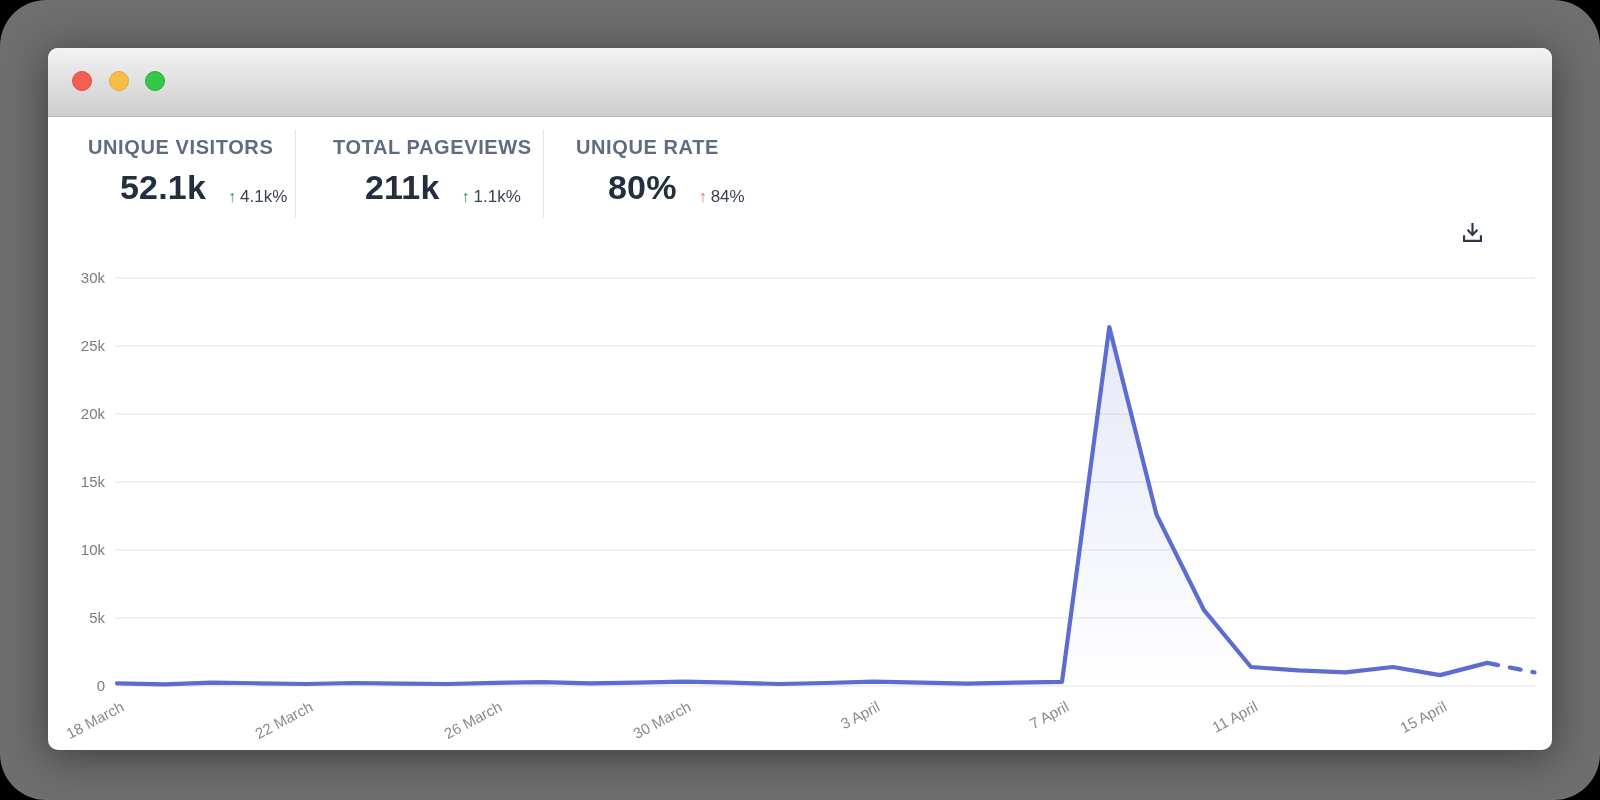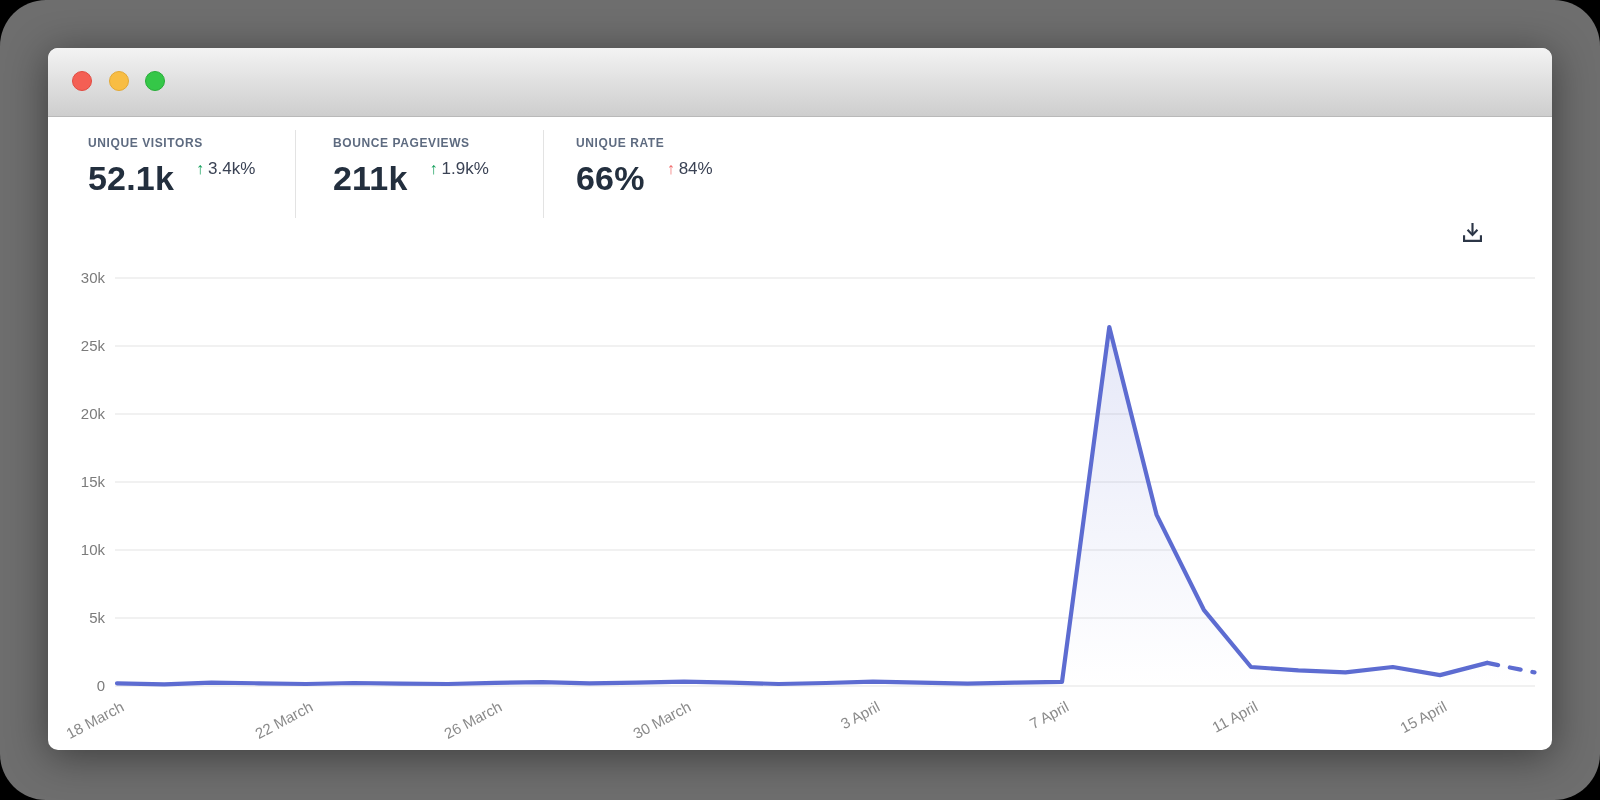--- a/index.html
+++ b/index.html
@@ -10,22 +10,22 @@
   .window{position:absolute;left:48px;top:48px;width:1504px;height:702px;background:#fff;
           border-radius:10px;overflow:hidden;box-shadow:0 6px 40px rgba(0,0,0,0.45);}
   .titlebar{position:absolute;left:0;top:0;width:100%;height:69px;
             background:linear-gradient(180deg,#f3f3f3 0%,#dedede 55%,#cecece 100%);
             border-bottom:1px solid #b9b9b9;}
   .light{position:absolute;top:23px;width:20px;height:20px;border-radius:50%;display:block;}
   .light.red{left:24px;background:#f45f54;border:1px solid #e14b42;}
   .light.yellow{left:61px;background:#f8bd44;border:1px solid #e3a935;}
   .light.green{left:97px;background:#35c748;border:1px solid #27ad38;}
   .stat{position:absolute;top:88px;}
-  .stat-label{font-size:12px;font-weight:bold;letter-spacing:0.6px;color:#5e6b80;}
-  .stat-row{margin-top:9px;display:flex;align-items:flex-start;}
+  .stat-label{font-size:20px;font-weight:bold;letter-spacing:0.6px;color:#5e6b80;}
+  .stat-row{margin-top:9px;display:flex;align-items:flex-end;margin-left:32px;}
   .stat-value{font-size:34px;font-weight:bold;color:#232f3e;letter-spacing:0.2px;}
   .stat-delta{margin-left:22px;font-size:17px;color:#3a4254;display:flex;align-items:center;}
   .stat .arrow{font-weight:bold;font-size:16px;margin-right:4px;}
   .stat.up .arrow{color:#16a05d;}
   .stat.down .arrow{color:#f16d6d;}
   .divider{position:absolute;top:82px;width:1px;height:88px;background:#e3e3e3;}
   .download{position:absolute;left:1404px;top:164px;width:40px;height:40px;border:none;
             background:transparent;padding:0;cursor:pointer;display:flex;
             align-items:center;justify-content:center;}
   .chart{position:absolute;left:0;top:200px;width:1504px;height:502px;}
@@ -45,42 +45,42 @@
       <span class="light green"></span>
     </div>
 
     <div>
       <div class="stat up" style="left:40px">
         <div class="stat-label">UNIQUE VISITORS</div>
         <div class="stat-row">
           <span class="stat-value">52.1k</span>
           <span class="stat-delta">
             <span class="arrow">↑</span>
-            <span>3.4k%</span>
+            <span>4.1k%</span>
           </span>
         </div>
       </div>
       <div class="divider" style="left:247px"></div>
 
       <div class="stat up" style="left:285px">
-        <div class="stat-label">BOUNCE PAGEVIEWS</div>
+        <div class="stat-label">TOTAL PAGEVIEWS</div>
         <div class="stat-row">
           <span class="stat-value">211k</span>
           <span class="stat-delta">
             <span class="arrow">↑</span>
-            <span>1.9k%</span>
+            <span>1.1k%</span>
           </span>
         </div>
       </div>
       <div class="divider" style="left:495px"></div>
 
       <div class="stat down" style="left:528px">
         <div class="stat-label">UNIQUE RATE</div>
         <div class="stat-row">
-          <span class="stat-value">66%</span>
+          <span class="stat-value">80%</span>
           <span class="stat-delta">
             <span class="arrow">↑</span>
             <span>84%</span>
           </span>
         </div>
       </div>
     </div>
 
     <button class="download">
       <svg width="27" height="27" viewBox="0 0 24 24" fill="none" stroke="#2c3647" stroke-width="1.9">

